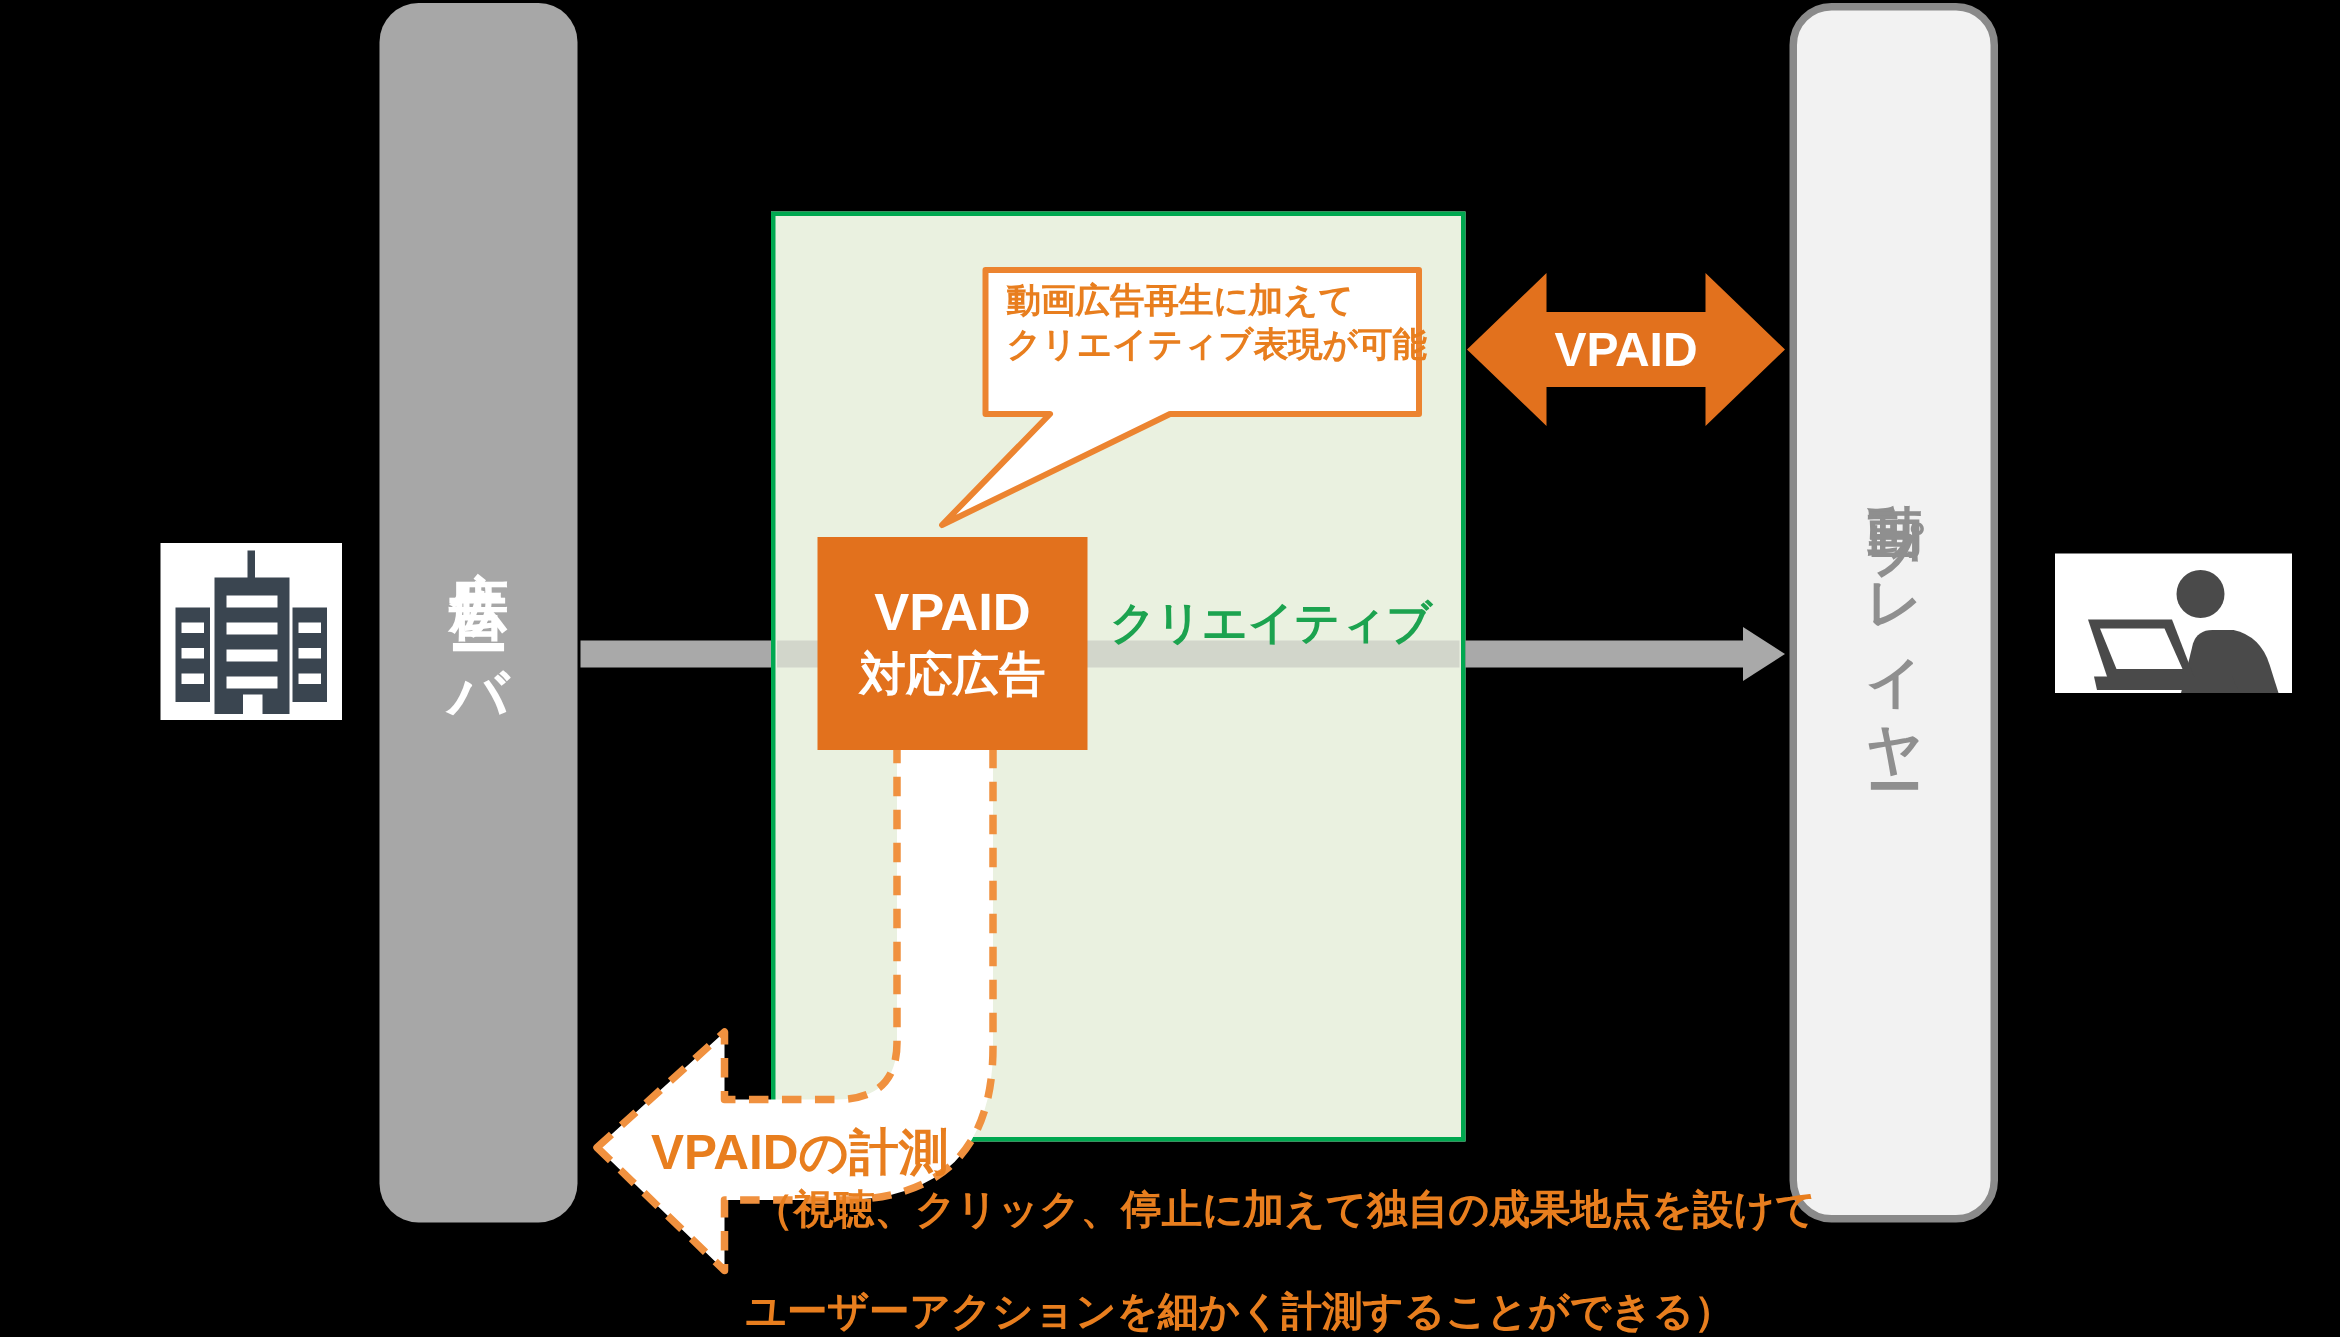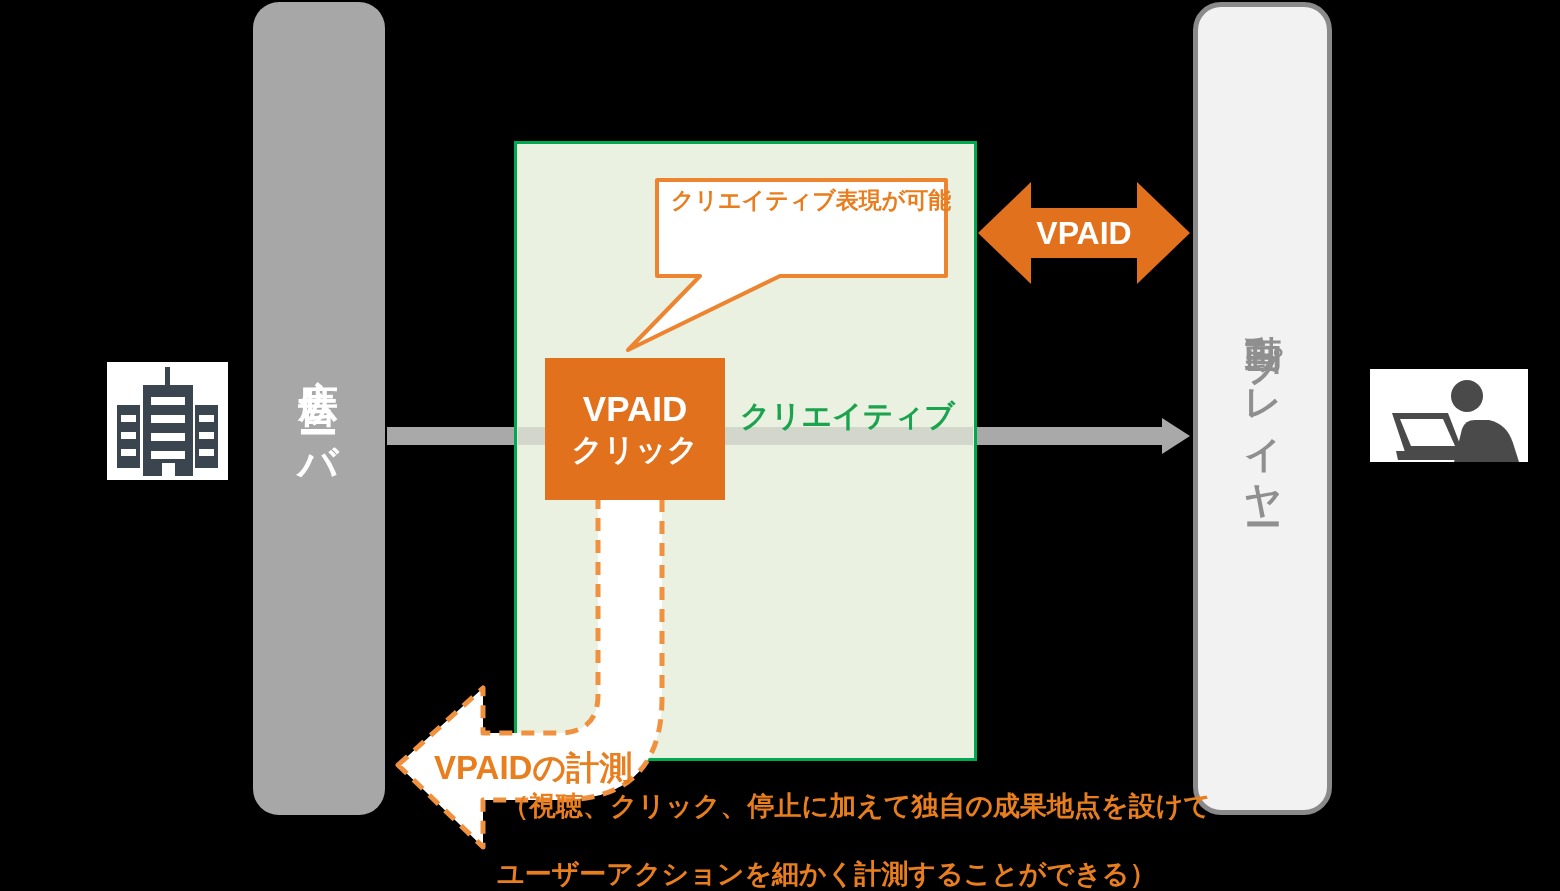--- a/index.html
+++ b/index.html
@@ -142,27 +142,28 @@
   <div class="abs arrow-seg arrow-seg3"></div>
   <div class="abs arrow-head"></div>
 
   <svg class="svg-layer" viewBox="0 0 1560 891">
     <path d="M 398 765 L 483 688 L 483 733 L 558 733 Q 598 733 598 695 L 598 470 L 662 470 L 662 698 Q 662 800 560 800 L 483 800 L 483 847 Z" fill="#FFFFFF" stroke="#F0913F" stroke-width="5" stroke-dasharray="13 9" stroke-linejoin="round"></path>
   </svg>
   <div class="abs measure-label">VPAIDの計測</div>
 
   <div class="abs vpaid-box">
     <div class="vpaid-box-title">VPAID</div>
-    <div class="vpaid-box-sub">クリック</div>
+    <div class="vpaid-box-sub">対応広告</div>
   </div>
 
   <svg class="svg-layer" viewBox="0 0 1560 891">
     <path d="M 657 180 L 946 180 L 946 276 L 780 276 L 628 350 L 700 276 L 657 276 Z" fill="#FFFFFF" stroke="#EC8430" stroke-width="4" stroke-linejoin="round"></path>
   </svg>
   <div class="abs bubble-text">
+    <div>動画広告再生に加えて</div>
     <div>クリエイティブ表現が可能</div>
   </div>
 
   <svg class="svg-layer" viewBox="0 0 1560 891">
     <polygon points="978,233 1031,182 1031,208 1137,208 1137,182 1190,233 1137,284 1137,258 1031,258 1031,284" fill="#E2711D"></polygon>
   </svg>
   <div class="abs vpaid-arrow-label">VPAID</div>
 
   <div class="abs creative-label">
     <div>クリエイティブ</div>

